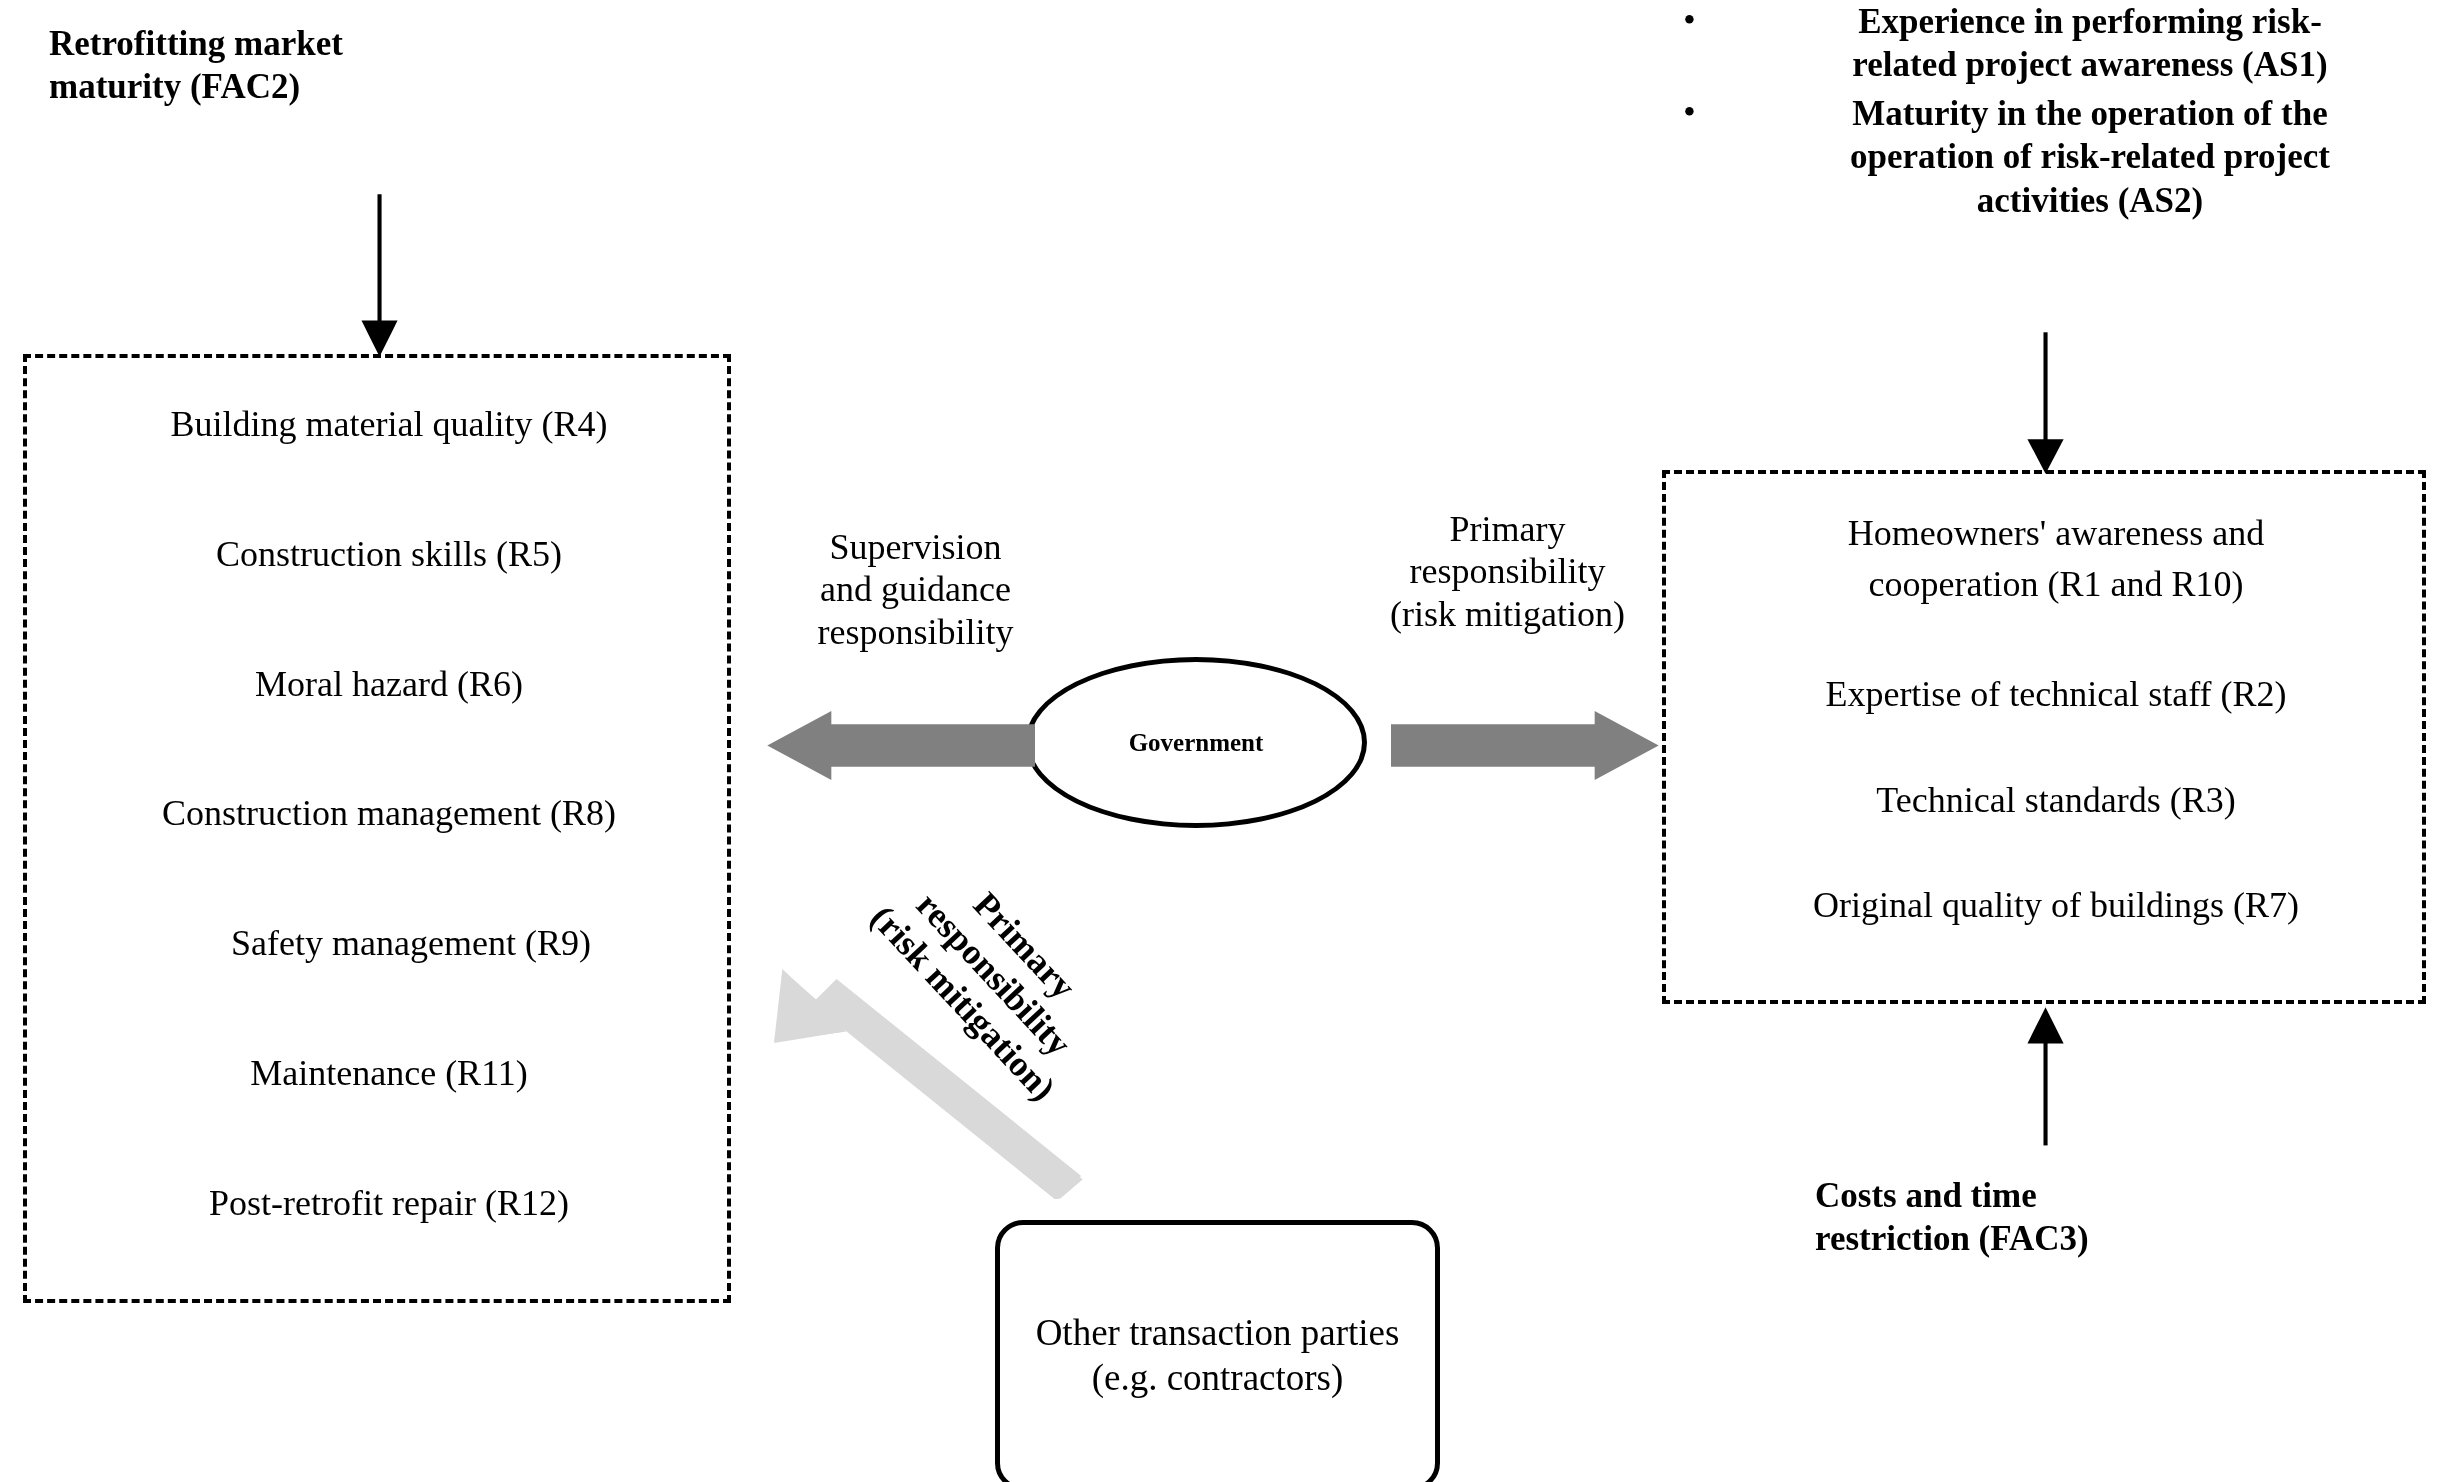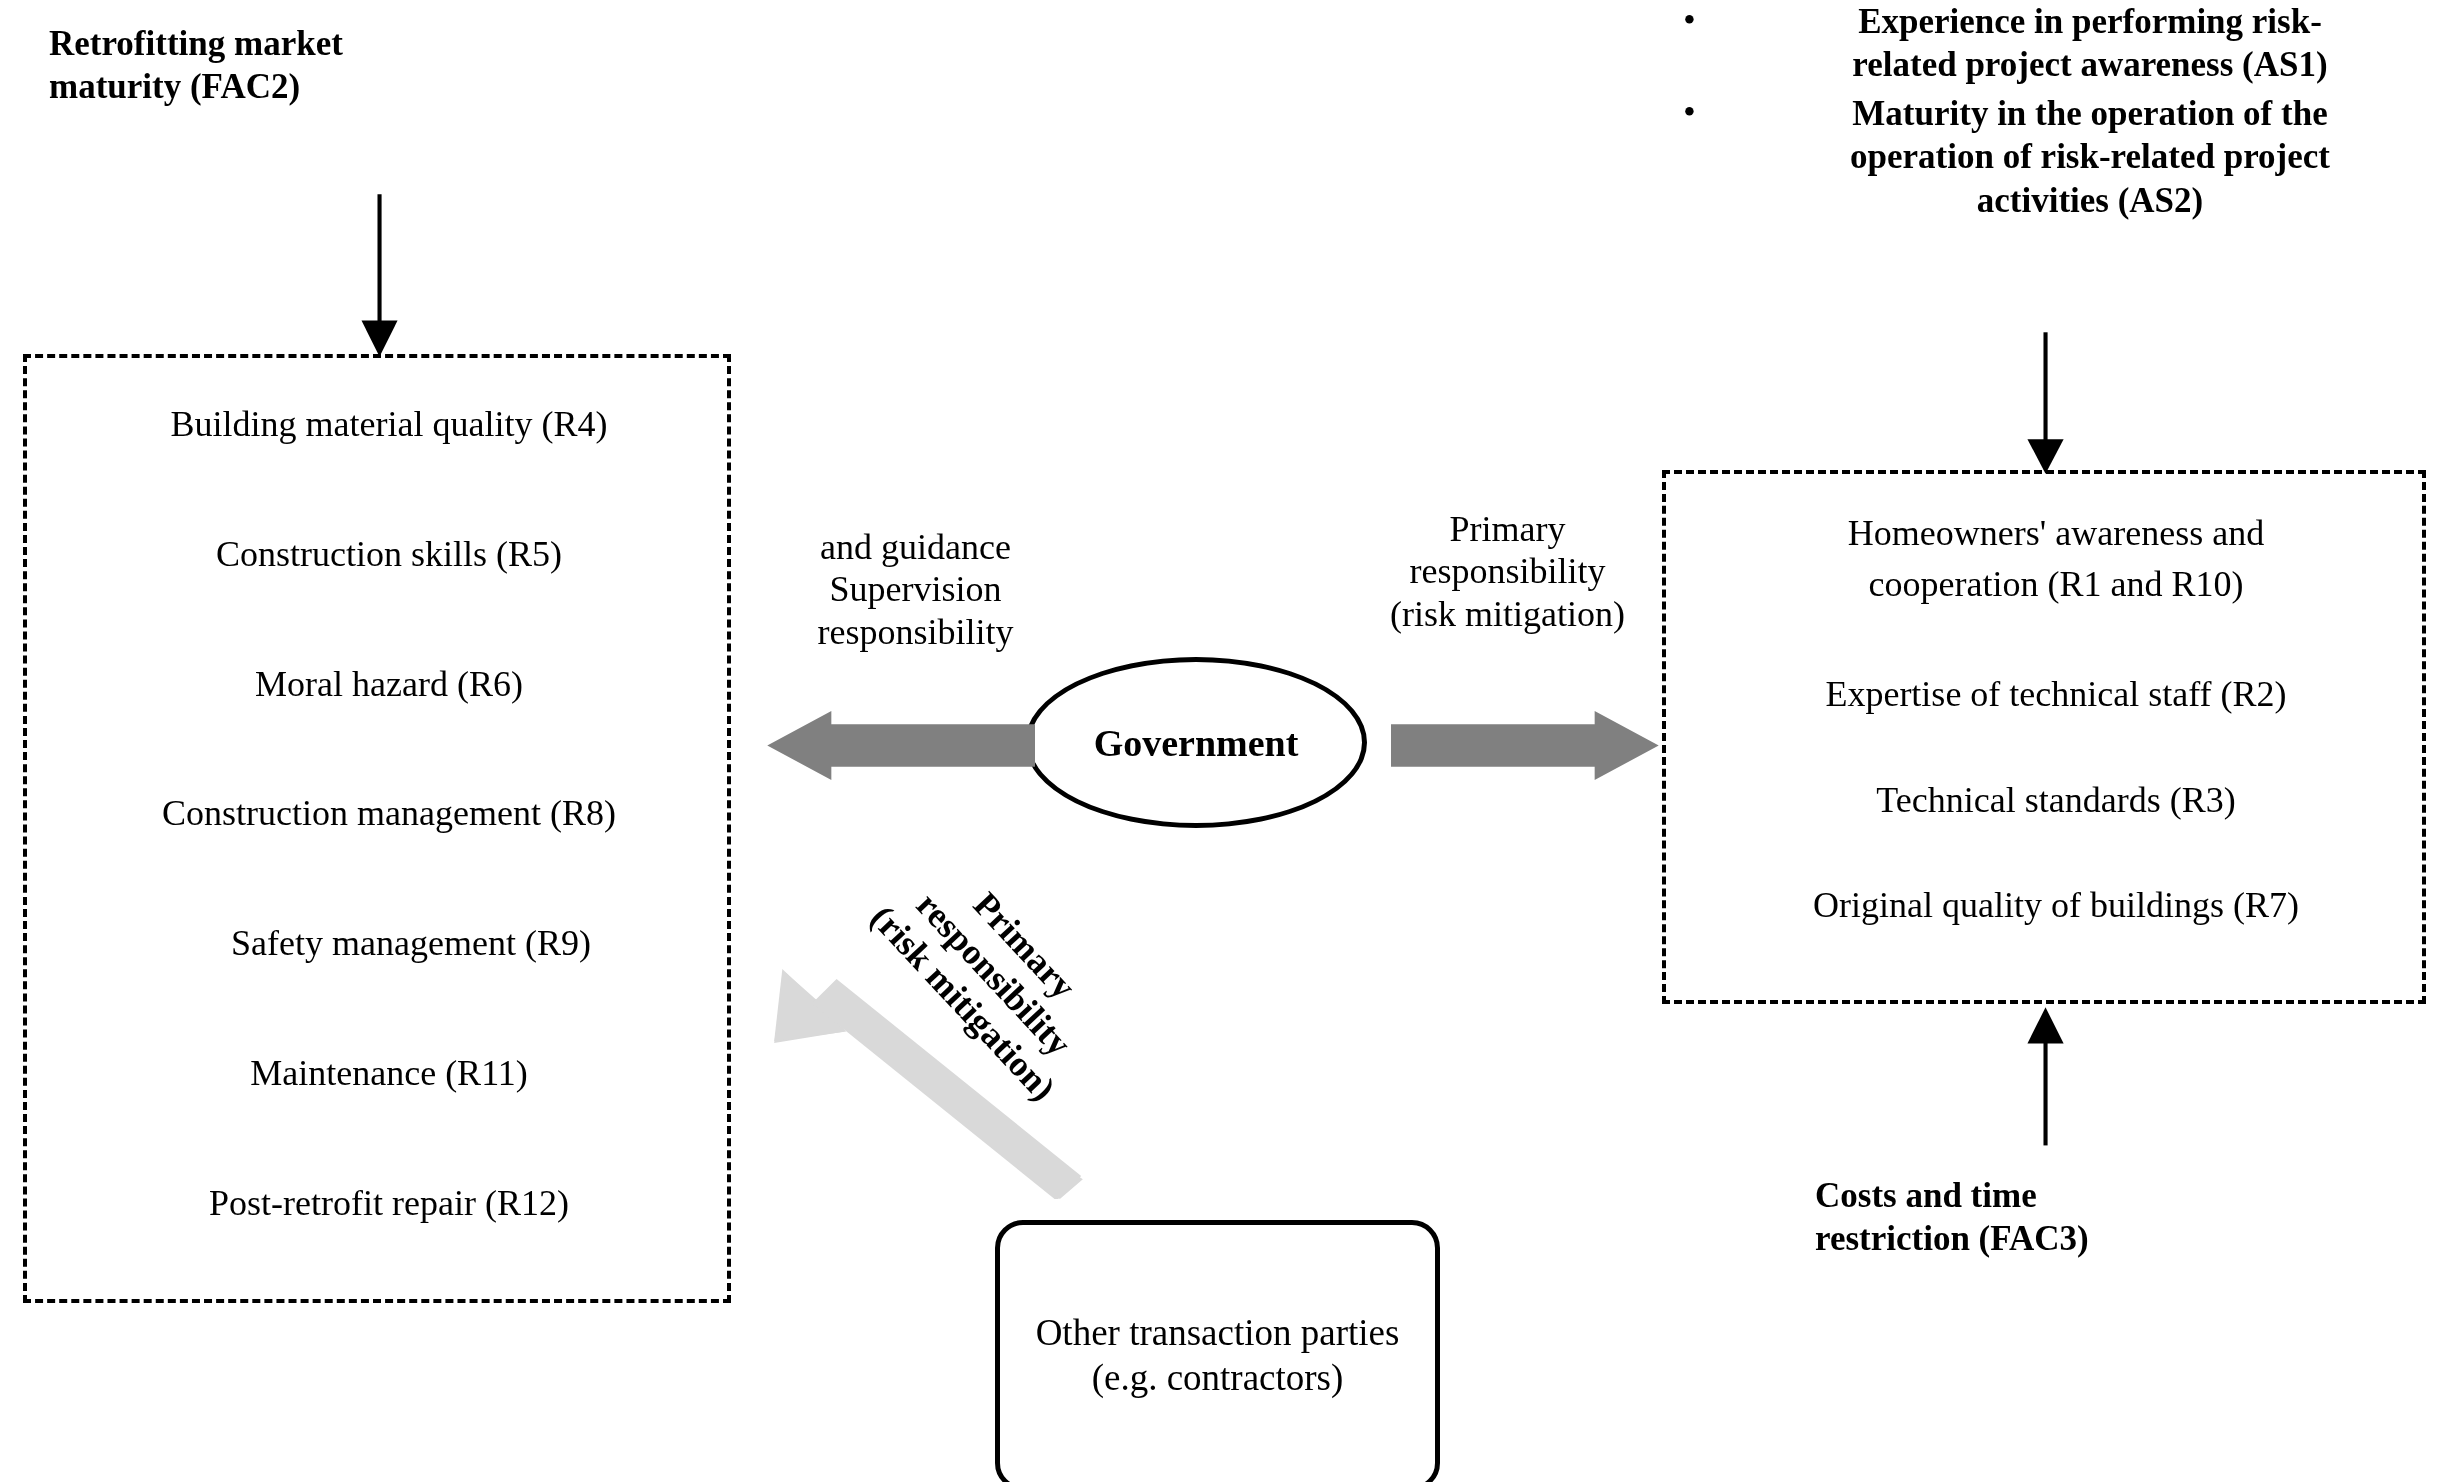--- a/index.html
+++ b/index.html
@@ -96,21 +96,21 @@
     top: 657px;
     width: 342px;
     height: 171px;
     border: 5.7px solid #000;
     border-radius: 50%;
     box-sizing: border-box;
     display: flex;
     align-items: center;
     justify-content: center;
     font-weight: bold;
-    font-size: 38px;
+    font-size: 25px;
   }
 
   
   .arrow-label {
     font-size: 36px;
     line-height: 1.18;
     text-align: center;
     white-space: nowrap;
   }
 
@@ -195,22 +195,22 @@
 
   <svg class="abs" style="left:764px; top:711px;" width="271" height="69" viewBox="0 0 330 84">
     <polygon points="330,16 330,68 82,68 82,84 4,42 82,0 82,16" fill="#808080"></polygon>
   </svg>
 
   <svg class="abs" style="left:1391px; top:711px;" width="271" height="69" viewBox="0 0 330 84">
     <polygon points="0,16 0,68 248,68 248,84 326,42 248,0 248,16" fill="#808080"></polygon>
   </svg>
 
   <div class="abs arrow-label" style="left:743px; top:526px; width:345px;">
+    <div>Supervision</div>
     <div>and guidance</div>
-    <div>Supervision</div>
     <div>responsibility</div>
   </div>
 
   <div class="abs arrow-label" style="left:1331px; top:508px; width:353px;">
     <div>Primary</div>
     <div>responsibility</div>
     <div>(risk mitigation)</div>
   </div>
 
   <svg class="abs" style="left:764px; top:887px;" width="329" height="312" viewBox="0 0 400 380">

